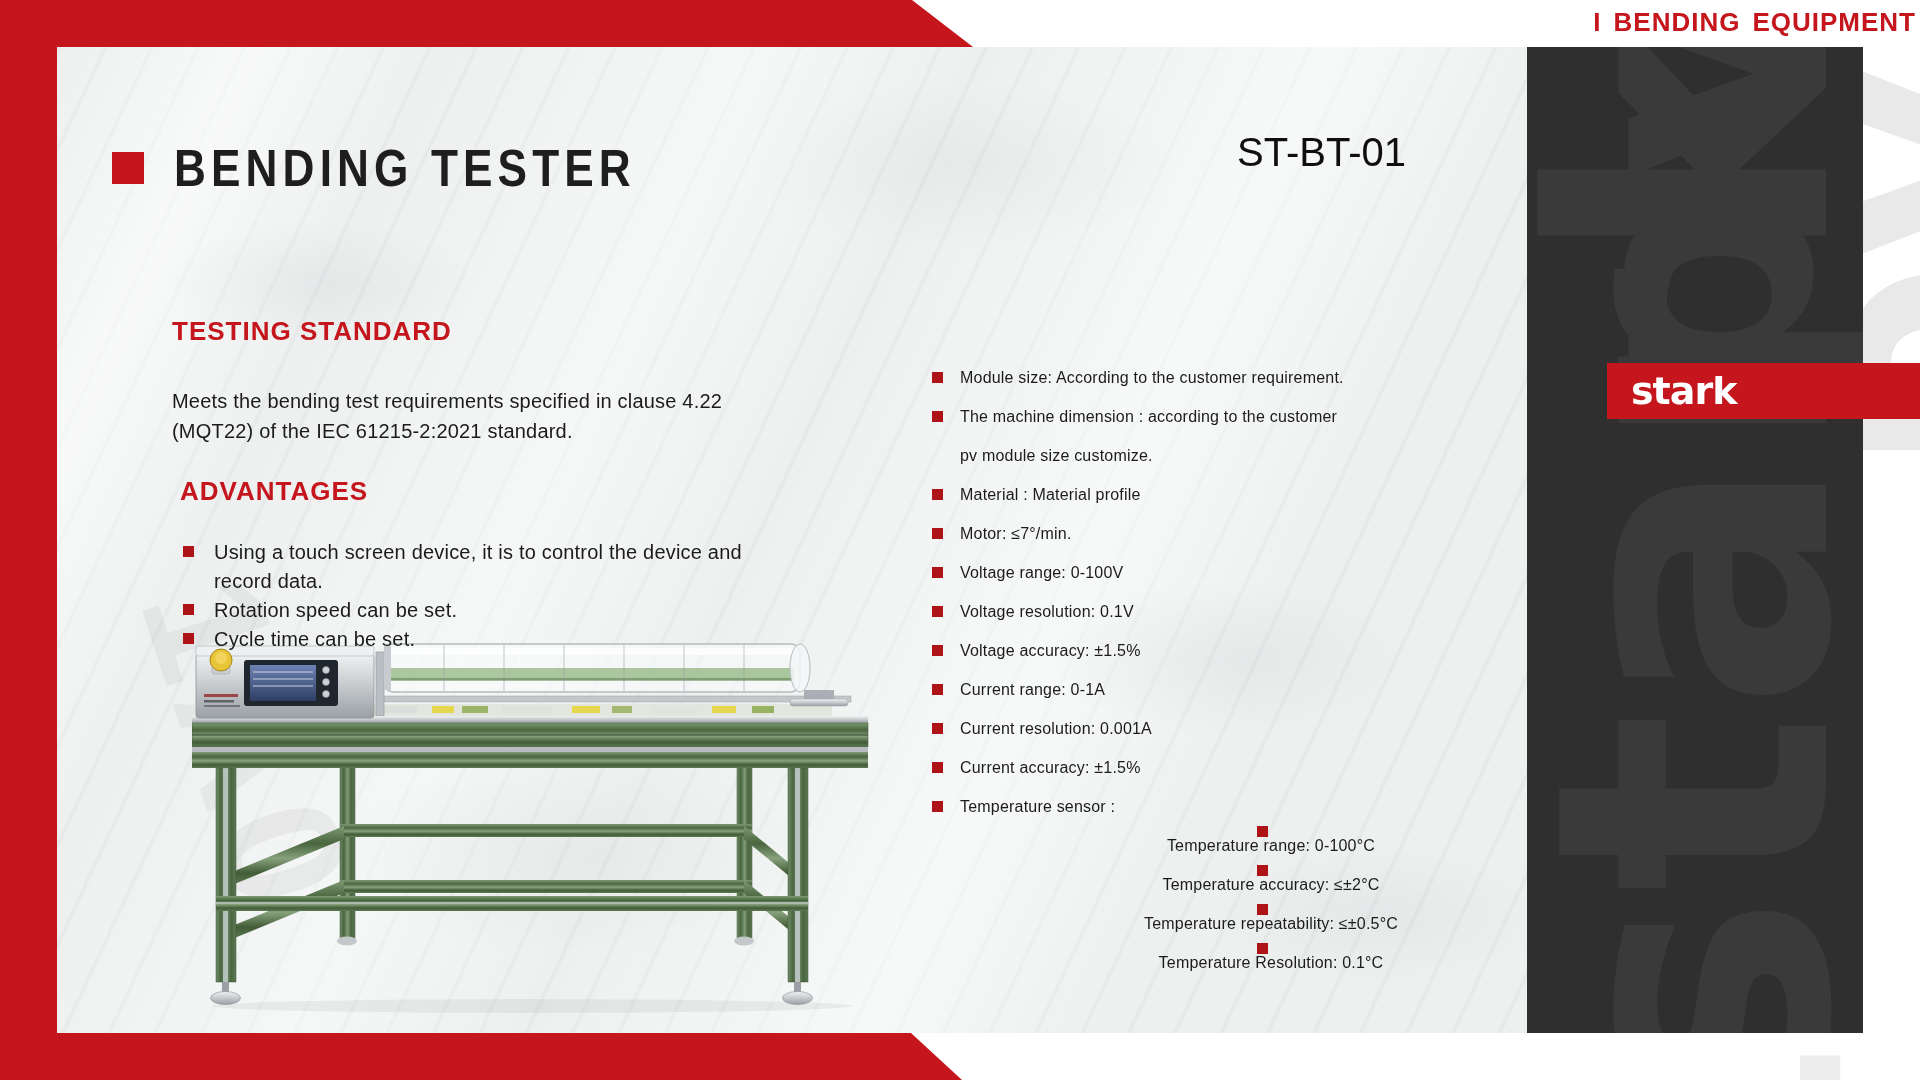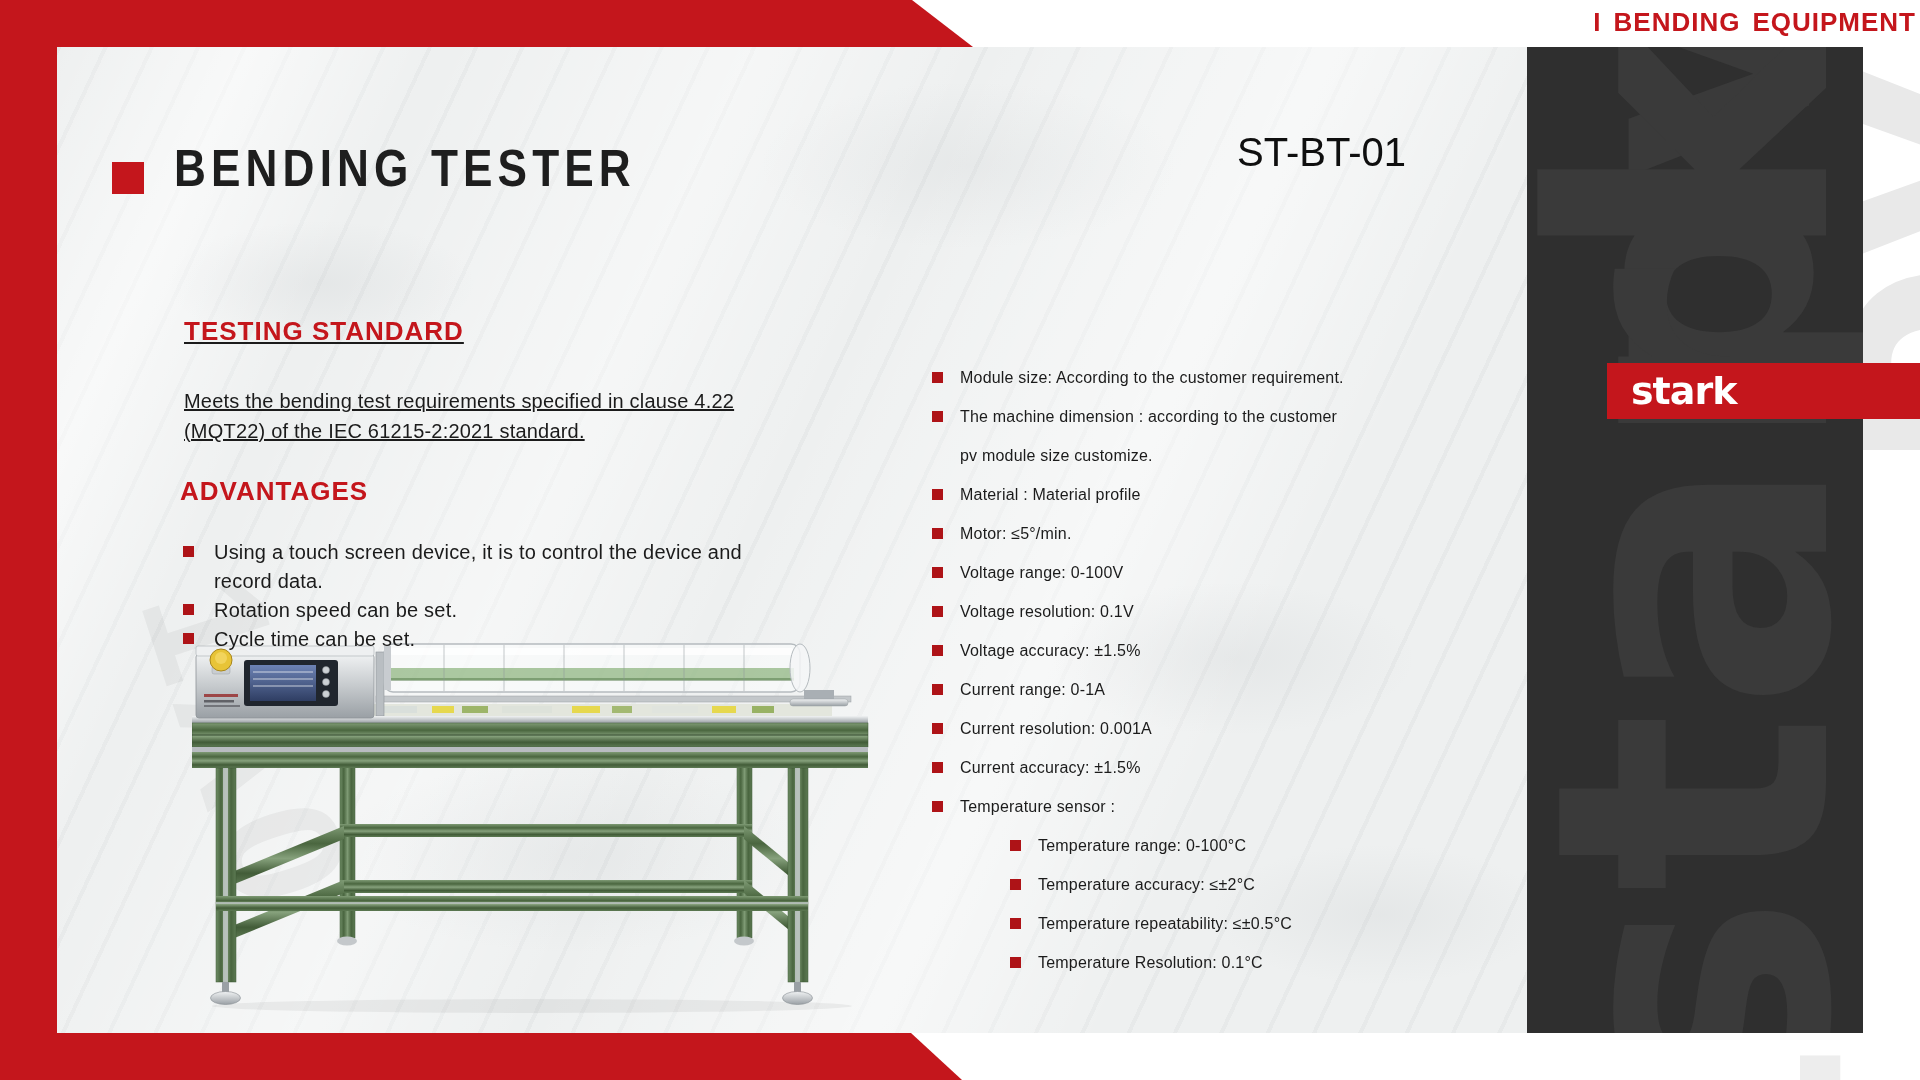--- a/index.html
+++ b/index.html
@@ -59,40 +59,40 @@
         font-family:"DejaVu Sans",sans-serif;}
 
   
   .eq-header{position:absolute;top:7px;right:4px;display:flex;align-items:center;gap:12px;
              font-size:26px;color:var(--accent);z-index:7;letter-spacing:1px;}
   .eq-i{font-weight:bold;}
   .eq-bold{font-weight:bold;}
   .eq-reg{font-weight:bold;}
 
   
-  .title-row{position:absolute;left:112px;top:142px;display:flex;align-items:flex-end;gap:30px;z-index:5;}
+  .title-row{position:absolute;left:112px;top:142px;display:flex;align-items:center;gap:30px;z-index:5;}
   .title-sq{width:32px;height:32px;background:var(--accent);flex:0 0 auto;}
   .title{margin:0;font-size:52px;line-height:52px;font-weight:bold;letter-spacing:6px;color:#1e1e1e;
          transform:scaleX(.85);transform-origin:left center;white-space:nowrap;}
   .model{position:absolute;left:1237px;top:130px;font-size:40px;line-height:44px;color:#0f0f0f;z-index:5;}
 
   
   section{position:absolute;z-index:5;}
   .sec-h{margin:0;color:var(--accent);font-weight:bold;font-size:26px;line-height:26px;letter-spacing:1px;}
-  .ts{left:184px;top:318px;width:620px;text-decoration:underline;}
+  .ts{left:172px;top:318px;width:620px;}
   .ts .body{margin-top:42px;font-size:20px;line-height:30px;letter-spacing:.2px;}
   .adv{left:180px;top:478px;width:600px;}
   .adv ul{list-style:none;margin:34px 0 8px 0;padding:0;}
   .adv li{position:relative;padding-left:34px;font-size:20px;line-height:29px;letter-spacing:.2px;width:585px;}
   .adv li .sq{position:absolute;left:3px;top:8px;width:11px;height:11px;background:var(--bullet);}
   .specs{left:932px;top:318px;width:600px;}
   .specs ul{list-style:none;margin:40px 0 0 0;padding:0;}
   .specs li{display:flex;align-items:center;height:39px;font-size:16px;letter-spacing:.2px;}
   .specs li .sq{width:11px;height:11px;background:var(--bullet);margin-right:17px;flex:0 0 auto;}
-  .specs li.sub{padding-left:78px;}
+  .specs li.sub{padding-left:78px;flex-direction:column;}
   .specs li.nobullet .sq{visibility:hidden;}
 
   
   .photo{position:absolute;left:192px;top:628px;width:680px;height:390px;z-index:2;}
 </style>
 </head>
 <body>
 
 <div class="page">
 
@@ -172,21 +172,21 @@
         <li class="nobullet">
           <span class="sq"></span>
           <span class="txt">pv module size customize.</span>
         </li>
         <li>
           <span class="sq"></span>
           <span class="txt">Material : Material profile</span>
         </li>
         <li>
           <span class="sq"></span>
-          <span class="txt">Motor: ≤5°/min.</span>
+          <span class="txt">Motor: ≤7°/min.</span>
         </li>
         <li>
           <span class="sq"></span>
           <span class="txt">Voltage range: 0-100V</span>
         </li>
         <li>
           <span class="sq"></span>
           <span class="txt">Voltage resolution: 0.1V</span>
         </li>
         <li>

